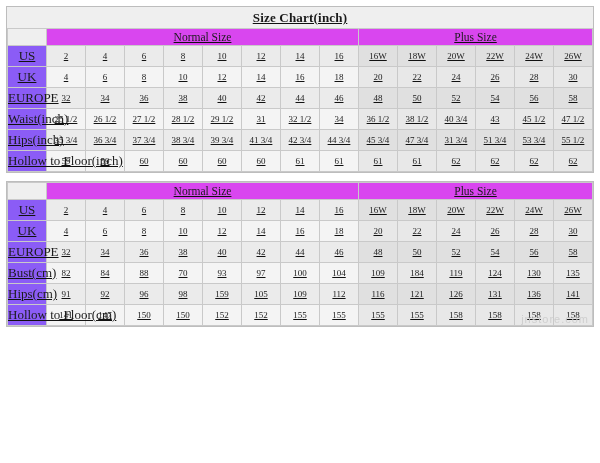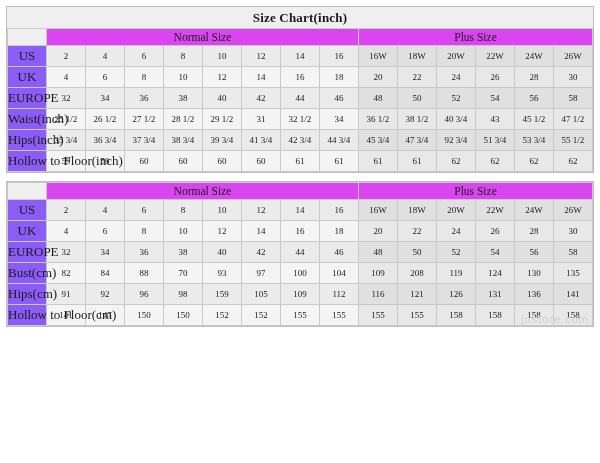--- a/index.html
+++ b/index.html
@@ -13,20 +13,21 @@
     font-family: "Liberation Serif", serif;
     color: #111111;
     overflow: hidden;
   }
   .page {
     width: 600px;
     height: 325px;
     box-sizing: border-box;
     padding: 6px 6px 5px 6px;
     position: relative;
+    text-decoration: underline;
   }
   .chart-block {
     width: 588px;
     background: #efefef;
     border: 1px solid #bdbdbd;
     box-sizing: border-box;
     margin-bottom: 8px;
     position: relative;
   }
   .chart-title {
@@ -176,21 +177,21 @@
           <td class="data">35 3/4</td>
           <td class="data">36 3/4</td>
           <td class="data">37 3/4</td>
           <td class="data">38 3/4</td>
           <td class="data">39 3/4</td>
           <td class="data">41 3/4</td>
           <td class="data">42 3/4</td>
           <td class="data">44 3/4</td>
           <td class="datap">45 3/4</td>
           <td class="datap">47 3/4</td>
-          <td class="datap">92 3/4</td>
+          <td class="datap">31 3/4</td>
           <td class="datap">51 3/4</td>
           <td class="datap">53 3/4</td>
           <td class="datap">55 1/2</td>
         </tr>
         <tr>
           <td class="rowlabel rowlabel-cell">Hollow to Floor(inch)</td>
           <td class="data">59</td>
           <td class="data">59</td>
           <td class="data">60</td>
           <td class="data">60</td>
@@ -272,21 +273,21 @@
           <td class="rowlabel rowlabel-cell">Bust(cm)</td>
           <td class="data">82</td>
           <td class="data">84</td>
           <td class="data">88</td>
           <td class="data">70</td>
           <td class="data">93</td>
           <td class="data">97</td>
           <td class="data">100</td>
           <td class="data">104</td>
           <td class="datap">109</td>
-          <td class="datap">208</td>
+          <td class="datap">184</td>
           <td class="datap">119</td>
           <td class="datap">124</td>
           <td class="datap">130</td>
           <td class="datap">135</td>
         </tr>
         <tr>
           <td class="rowlabel rowlabel-cell">Hips(cm)</td>
           <td class="data">91</td>
           <td class="data">92</td>
           <td class="data">96</td>

